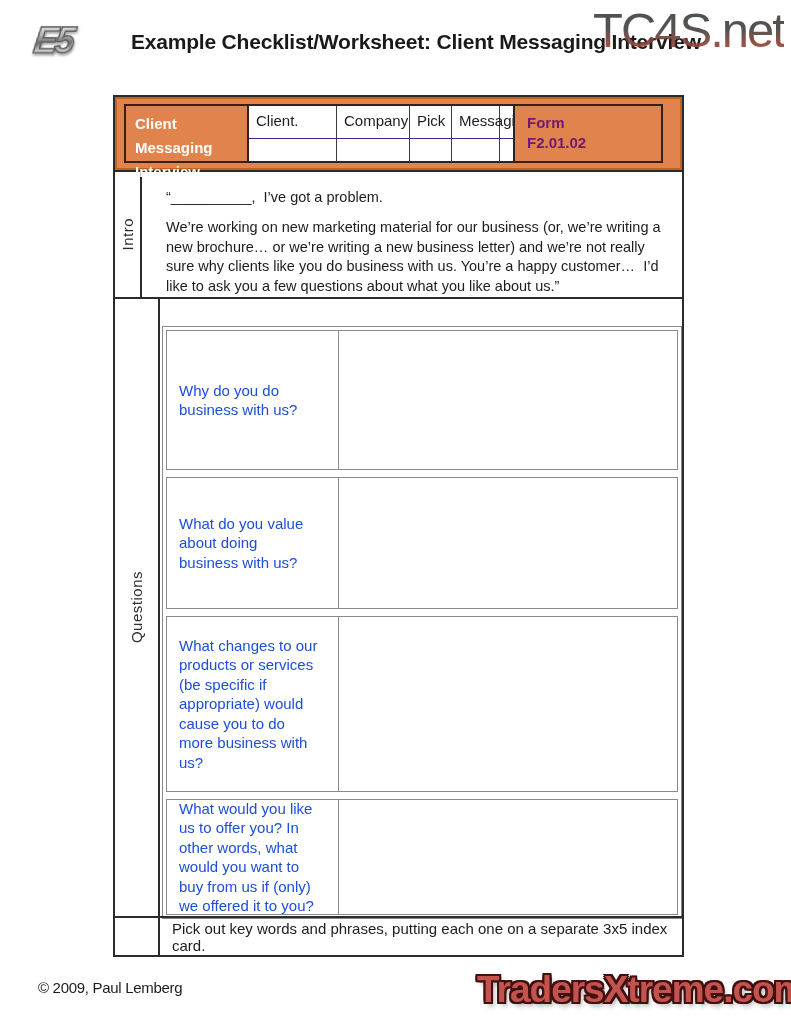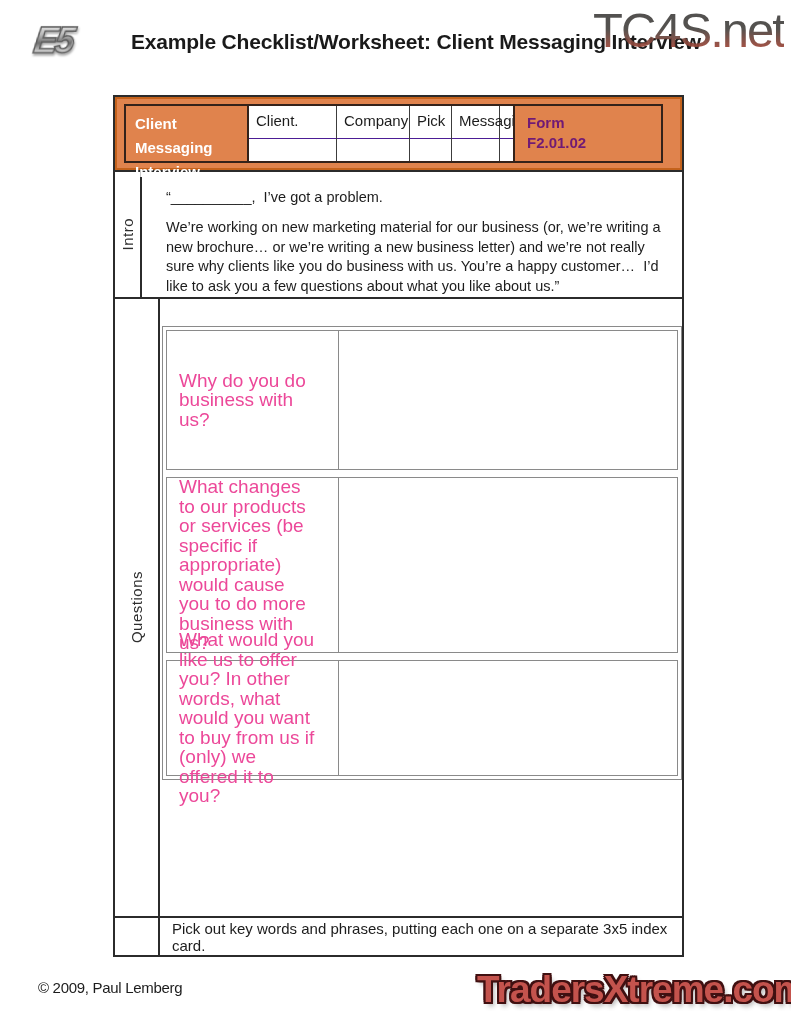--- a/index.html
+++ b/index.html
@@ -94,21 +94,21 @@
   .questions-content { flex: 1; padding: 27px 0 5px 2px; }
   .q-table { border: 1px solid #8a8a8a; padding: 3px; }
   .q-row { display: flex; border: 1px solid #8a8a8a; margin-bottom: 7px; }
   .q-row:last-child { margin-bottom: 0; }
   .q-row-0 { height: 140px; } .q-row-1 { height: 132px; }
   .q-row-2 { height: 176px; justify-content: space-between; } .q-row-3 { height: 116px; }
   .q-cell {
     width: 172px; border-right: 1px solid #8a8a8a;
     display: flex; align-items: center;
     padding: 8px 20px 8px 12px;
-    font-size: 19px; color: #ec4899; line-height: 19.5px;
+    font-size: 15px; color: #1d4ed8; line-height: 19.5px;
   }
   .a-cell { flex: 1; background: #ffffff; }
 
   
   .instruction-row { flex: 1; }
   .instruction-content {
     flex: 1; display: flex; align-items: center;
     padding-left: 12px; font-size: 15px; color: #1c1c1c;
   }
 
@@ -193,20 +193,24 @@
     <div class="row questions-row">
       <div class="label-col">
         <div class="vlabel">Questions</div>
       </div>
       <div class="questions-content">
         <div class="q-table">
           <div class="q-row q-row-0">
             <div class="q-cell">Why do you do business with us?</div>
             <div class="a-cell"></div>
           </div>
+          <div class="q-row q-row-1">
+            <div class="q-cell">What do you value about doing business with us?</div>
+            <div class="a-cell"></div>
+          </div>
           <div class="q-row q-row-2">
             <div class="q-cell">What changes to our products or services (be specific if appropriate) would cause you to do more business with us?</div>
             <div class="a-cell"></div>
           </div>
           <div class="q-row q-row-3">
             <div class="q-cell">What would you like us to offer you? In other words, what would you want to buy from us if (only) we offered it to you?</div>
             <div class="a-cell"></div>
           </div>
         </div>
       </div>

